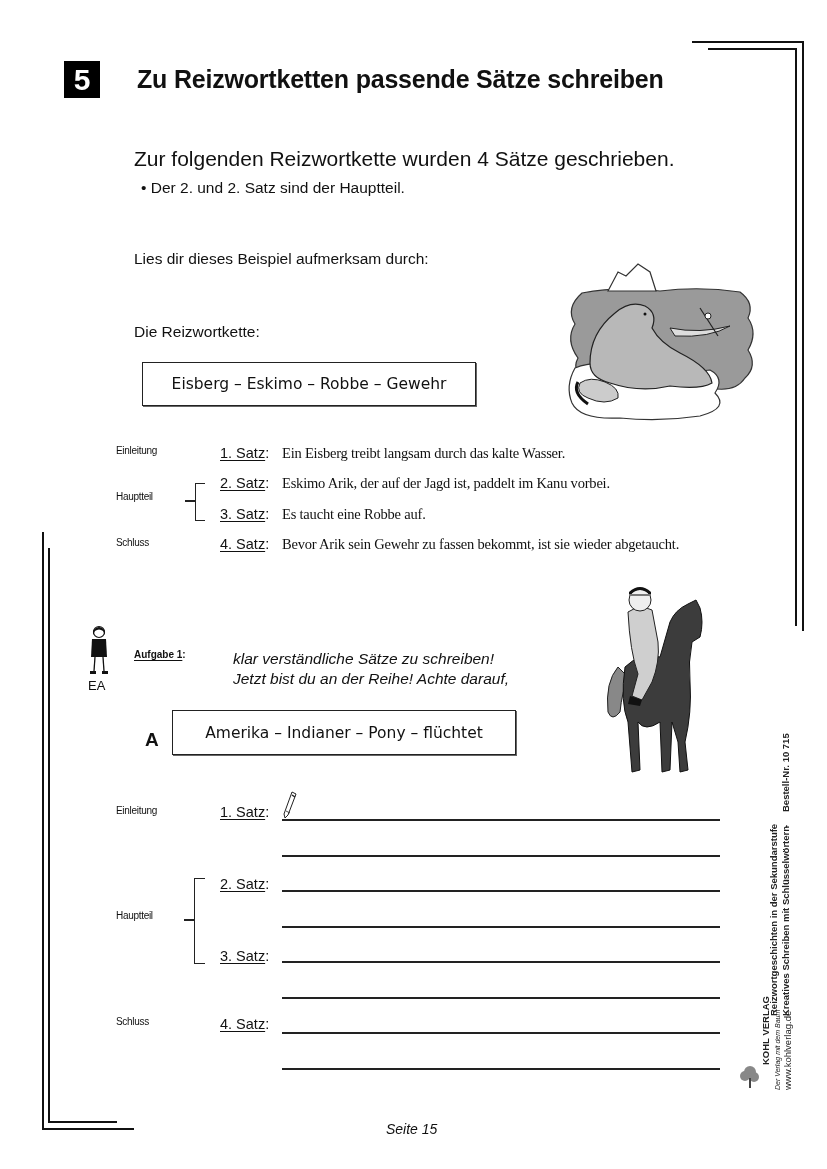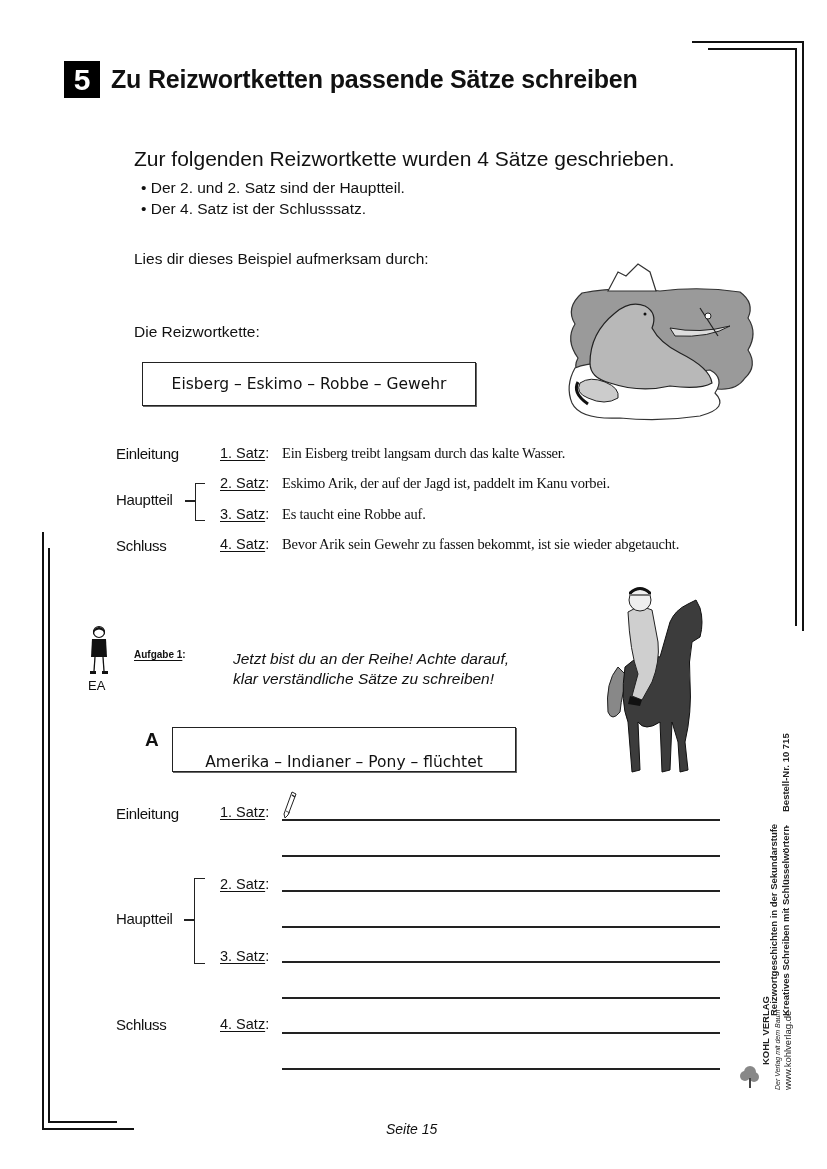--- a/index.html
+++ b/index.html
@@ -3,35 +3,35 @@
 <meta charset="utf-8">
 <style>
   html, body { margin: 0; padding: 0; background: #ffffff; }
   body { width: 827px; height: 1169px; position: relative; overflow: hidden;
          font-family: "Liberation Sans", sans-serif; color: #111; }
   .abs { position: absolute; }
   .frame-line { position: absolute; background: #111; }
 
   .num-badge { left: 64px; top: 61px; width: 36px; height: 37px; background: #000; color: #fff;
                font-weight: bold; font-size: 30px; line-height: 37px; text-align: center; }
-  .title { left: 111px; top: 65px; font-size: 25px; font-weight: bold; letter-spacing: -0.2px; }
+  .title { left: 137px; top: 65px; font-size: 25px; font-weight: bold; letter-spacing: -0.2px; }
 
   .intro { left: 134px; top: 147px; font-size: 21px; }
   .bullets { left: 141px; top: 178px; font-size: 15.5px; line-height: 20.5px; margin: 0; padding: 0; list-style: none; }
   .bullets li::before { content: "\2022  "; white-space: pre; }
   .lies { left: 134px; top: 250px; font-size: 15.5px; }
   .chain-label { left: 134px; top: 323px; font-size: 15.5px; }
 
   .chain-box { border: 1.5px solid #222; font-family: "DejaVu Sans", sans-serif; font-size: 15.5px;
                display: flex; align-items: center; justify-content: center; box-shadow: 1px 1px 0 #666; }
   .chain1 { left: 142px; top: 362px; width: 332px; height: 42px; }
-  .chain2 { left: 172px; top: 727px; width: 342px; height: 43px; align-items: flex-end; }
+  .chain2 { left: 172px; top: 710px; width: 342px; height: 43px; }
   .letter-a { left: 145px; top: 729px; font-size: 19px; font-weight: bold; }
 
-  .part-label { font-size: 15px; letter-spacing: -0.3px; }
+  .part-label { font-size: 10px; letter-spacing: -0.3px; }
   .satz-label { font-size: 14.5px; }
   .satz-label u { text-underline-offset: 2px; }
   .sentence { font-size: 14.5px; letter-spacing: -0.2px; font-family: Liberation Serif, serif; }
 
   .bracket { position: absolute; border: 1.5px solid #222; border-right: none; }
   .bracket-tick { position: absolute; height: 1.5px; background: #222; }
 
   .ea-figure { left: 88px; top: 625px; width: 22px; height: 52px; }
   .ea-label { left: 88px; top: 678px; font-size: 13px; font-weight: normal; }
   .aufgabe-label { left: 134px; top: 649px; font-size: 10px; font-weight: bold; }
@@ -59,21 +59,20 @@
 <div class="frame-line" style="left:48px;top:548px;width:2px;height:574px;"></div>
 <div class="frame-line" style="left:42px;top:1128px;width:92px;height:2px;"></div>
 <div class="frame-line" style="left:48px;top:1121px;width:69px;height:2px;"></div>
 
 <div class="abs num-badge">5</div>
 <div class="abs title">Zu Reizwortketten passende Sätze schreiben</div>
 
 <div class="abs intro">Zur folgenden Reizwortkette wurden 4 Sätze geschrieben.</div>
 <ul class="abs bullets">
   <li>Der 2. und 2. Satz sind der Hauptteil.</li>
-  <li>Der 4. Satz ist der Schlusssatz.</li>
 </ul>
 <div class="abs lies">Lies dir dieses Beispiel aufmerksam durch:</div>
 <div class="abs chain-label">Die Reizwortkette:</div>
 
 <div class="abs chain-box chain1">
   <span>Eisberg – Eskimo – Robbe – Gewehr</span>
 </div>
 
 <svg class="illus" style="left:560px;top:258px;" width="205" height="165" viewBox="0 0 205 165">
   <path d="M22 35 Q60 28 100 33 Q140 28 180 34 Q195 45 188 60 Q198 75 188 92 Q198 108 185 120 Q175 135 150 130 Q120 140 90 132 Q60 140 30 128 Q10 115 18 100 Q5 82 15 66 Q5 50 22 35 Z" fill="#9a9a9a" stroke="#333" stroke-width="1.2"></path>
@@ -109,22 +108,22 @@
   <path d="M5 6 Q11 -2 17 6 L17 10 L15 6 Q11 3 7 6 L5 10 Z" fill="#111"></path>
   <path d="M4 14 L18 14 L19 32 L3 32 Z" fill="#111"></path>
   <line x1="7" y1="32" x2="6" y2="46" stroke="#111" stroke-width="1.3"></line>
   <line x1="15" y1="32" x2="16" y2="46" stroke="#111" stroke-width="1.3"></line>
   <rect x="2" y="46" width="6" height="3" fill="#111"></rect>
   <rect x="14" y="46" width="6" height="3" fill="#111"></rect>
 </svg>
 <div class="abs ea-label">EA</div>
 <div class="abs aufgabe-label"><u>Aufgabe 1</u>:</div>
 <div class="abs aufgabe-text">
+  <div>klar verständliche Sätze zu schreiben!</div>
   <div>Jetzt bist du an der Reihe! Achte darauf,</div>
-  <div>klar verständliche Sätze zu schreiben!</div>
 </div>
 
 <svg class="illus" style="left:600px;top:582px;" width="110" height="195" viewBox="0 0 110 195">
   <path d="M18 85 Q5 100 8 130 Q12 140 20 130 Q22 110 28 95 Z" fill="#888" stroke="#222" stroke-width="1"></path>
   <path d="M25 85 Q40 70 60 75 L70 40 Q75 28 88 22 L96 18 L100 26 Q104 40 100 55 L92 60 Q88 80 90 100 Q92 130 85 160 L88 188 L80 190 L78 160 L72 140 L70 188 L62 190 L60 140 Q45 150 38 140 L40 188 L32 190 L28 140 Q20 120 25 85 Z" fill="#3c3c3c" stroke="#111" stroke-width="1"></path>
   <path d="M28 30 Q40 22 52 28 L58 60 Q60 80 52 100 L42 118 L32 114 L38 92 Q30 70 28 30 Z" fill="#cfcfcf" stroke="#222" stroke-width="1"></path>
   <circle cx="40" cy="18" r="11" fill="#eee" stroke="#222" stroke-width="1"></circle>
   <path d="M29 14 Q40 2 51 14 L51 10 Q40 0 29 10 Z" fill="#111"></path>
   <line x1="29" y1="13" x2="51" y2="13" stroke="#777" stroke-width="2"></line>
   <path d="M30 114 L42 118 L40 124 L28 122 Z" fill="#111"></path>

